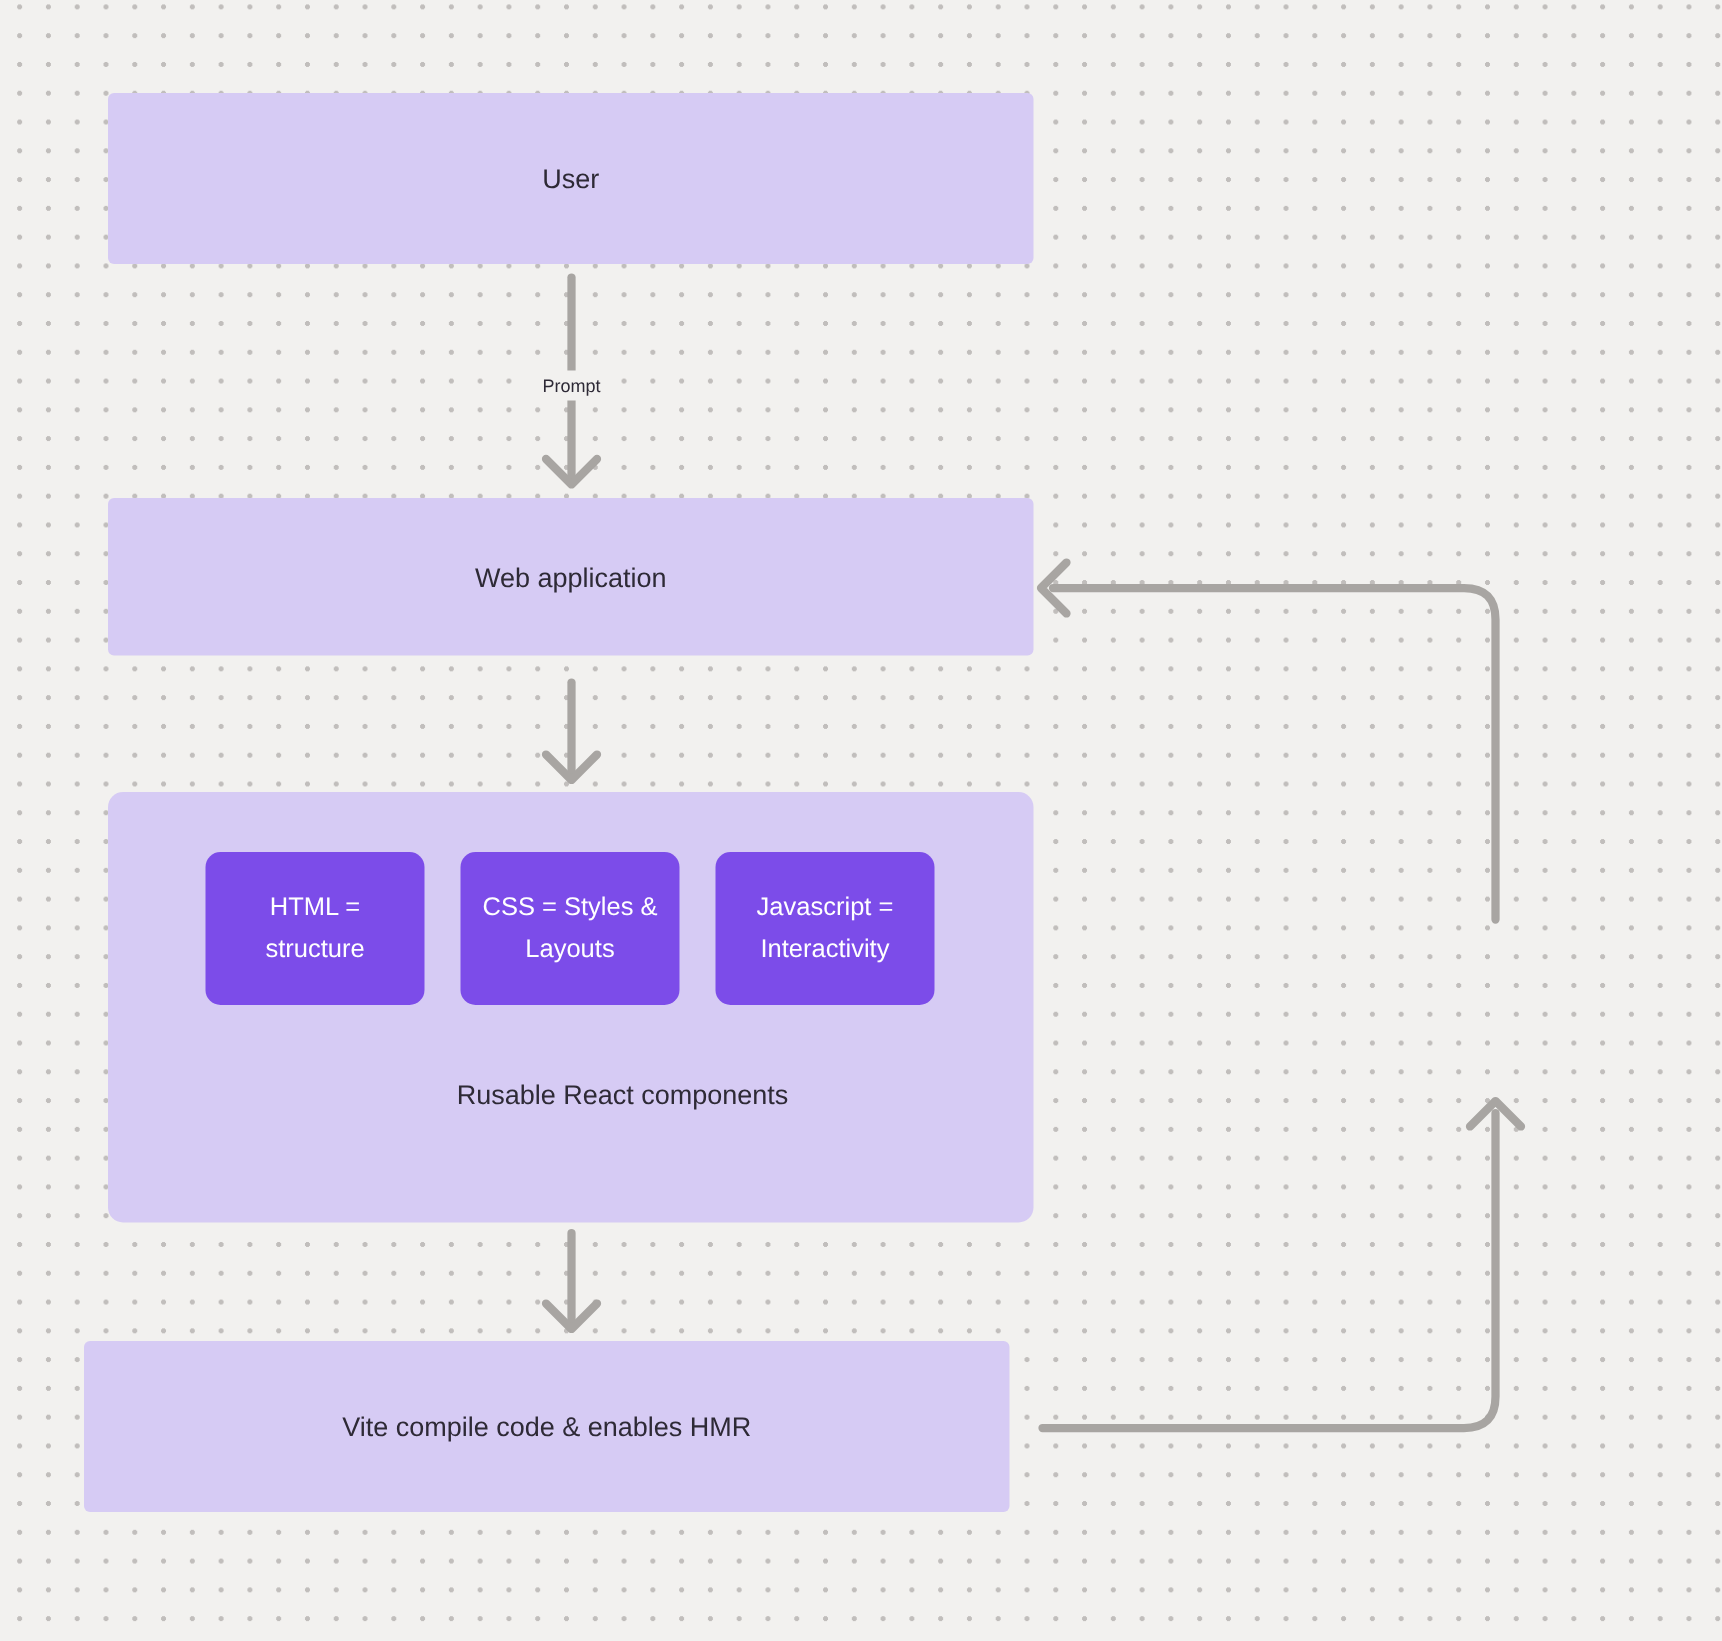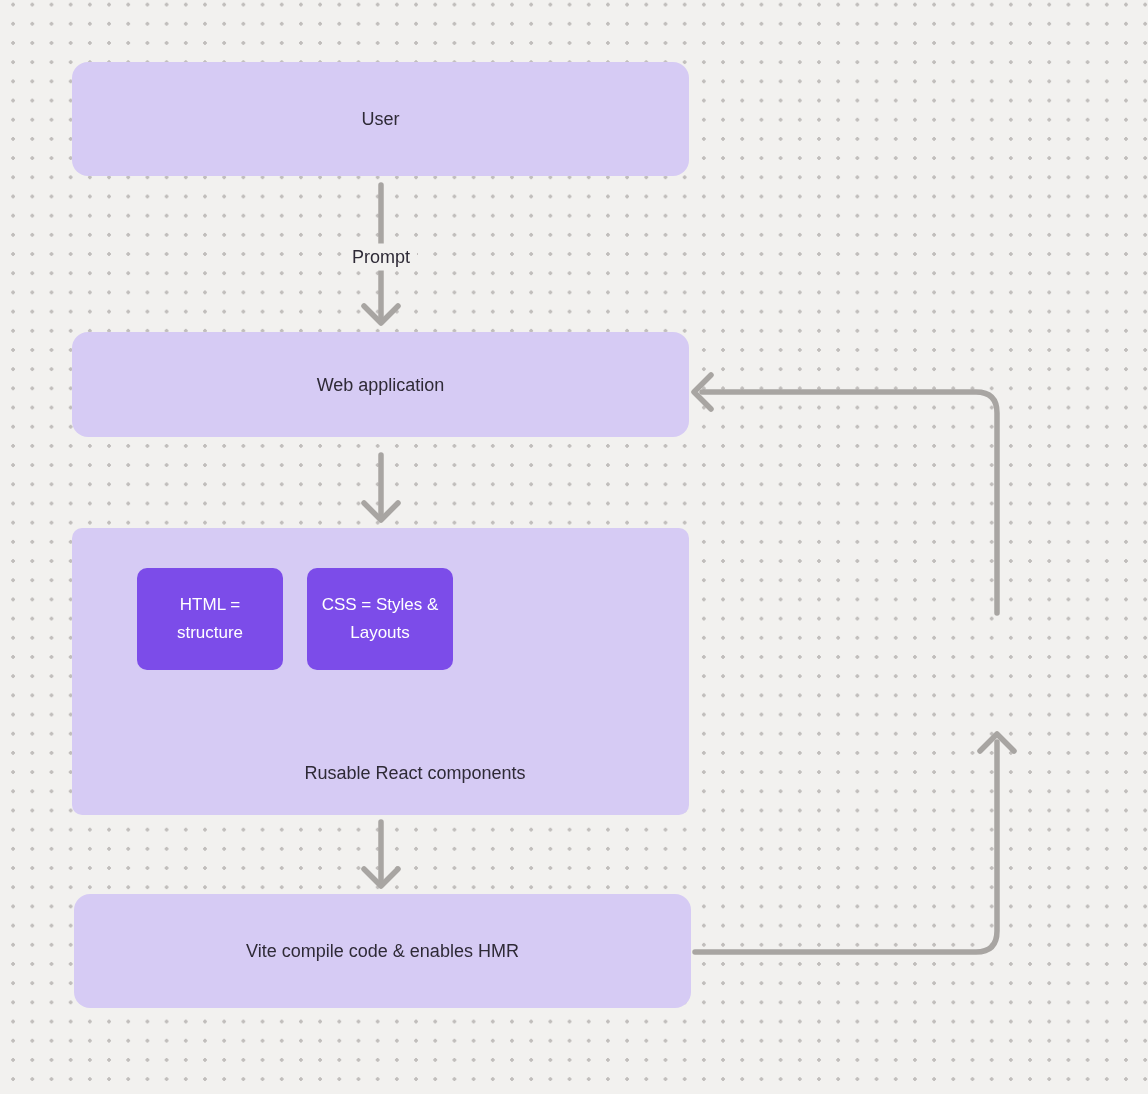--- a/index.html
+++ b/index.html
@@ -20,62 +20,62 @@
   .canvas{
     position:relative;width:1148px;height:1094px;overflow:hidden;
     background-color:var(--background);
     background-image:radial-gradient(circle,var(--dot) 1.6px,rgba(0,0,0,0) 1.7px);
     background-size:19.2px 19.2px;
     background-position:3.5px -5px;
   }
   .node{
     position:absolute;
     background:var(--node-fill);
-    border-radius:16px;
+    border-radius:4px;
     display:flex;align-items:center;justify-content:center;
     text-align:center;
   }
   .node-label{font-size:18px;line-height:24px;color:var(--text);}
   .box-user{left:72px;top:62px;width:617px;height:114px;}
   .box-webapp{left:72px;top:332px;width:617px;height:105px;}
   .box-container{left:72px;top:528px;width:617px;height:287px;border-radius:10px;display:block;}
-  .box-vite{left:74px;top:894px;width:617px;height:114px;}
+  .box-vite{left:56px;top:894px;width:617px;height:114px;}
   .box-render{left:902px;top:614px;width:191px;height:114px;border-radius:12px;}
   .chip{
     position:absolute;top:40px;width:146px;height:102px;
     background:var(--chip-fill);border-radius:10px;
     display:flex;align-items:center;justify-content:center;
     text-align:center;padding:0;
   }
   .chip-label{
     font-size:17px;line-height:28px;color:var(--chip-text);
     max-width:118px;
   }
   .chip-html{left:65px;}
   .chip-css{left:235px;}
   .chip-js{left:405px;}
   .container-caption{
     position:absolute;left:0;top:718px;width:686px;
-    text-align:center;font-size:18px;line-height:24px;color:var(--text);margin-top:43px;
+    text-align:center;font-size:18px;line-height:24px;color:var(--text);
   }
   .box-container .container-caption{top:190px;}
   .arrows{
     position:absolute;left:0;top:0;width:1148px;height:1094px;
     color:var(--arrow);pointer-events:none;
   }
   .arrows line,.arrows path,.arrows polyline{
     stroke:currentColor;stroke-width:5.5;fill:none;
     stroke-linecap:round;stroke-linejoin:round;
   }
   .edge-label{
     position:absolute;left:381px;top:257px;
     transform:translate(-50%,-50%);
     background:var(--background);
     padding:3px 7px;
-    font-size:18px;color:var(--text);
+    font-size:12px;color:var(--text);
     white-space:nowrap;
   }
 </style>
 </head>
 <body>
 
 <div class="canvas">
 
   <div class="node box-user">
     <span class="node-label">User</span>
@@ -84,20 +84,23 @@
   <div class="node box-webapp">
     <span class="node-label">Web application</span>
   </div>
 
   <div class="node box-container">
     <div class="chip chip-html">
       <span class="chip-label">HTML = structure</span>
     </div>
     <div class="chip chip-css">
       <span class="chip-label">CSS = Styles &amp; Layouts</span>
+    </div>
+    <div class="chip chip-js">
+      <span class="chip-label">Javascript = Interactivity</span>
     </div>
     <div class="container-caption">Rusable React components</div>
   </div>
 
   <div class="node box-vite">
     <span class="node-label">Vite compile code &amp; enables HMR</span>
   </div>
 
 
   <svg class="arrows" viewBox="0 0 1148 1094" xmlns="http://www.w3.org/2000/svg">

